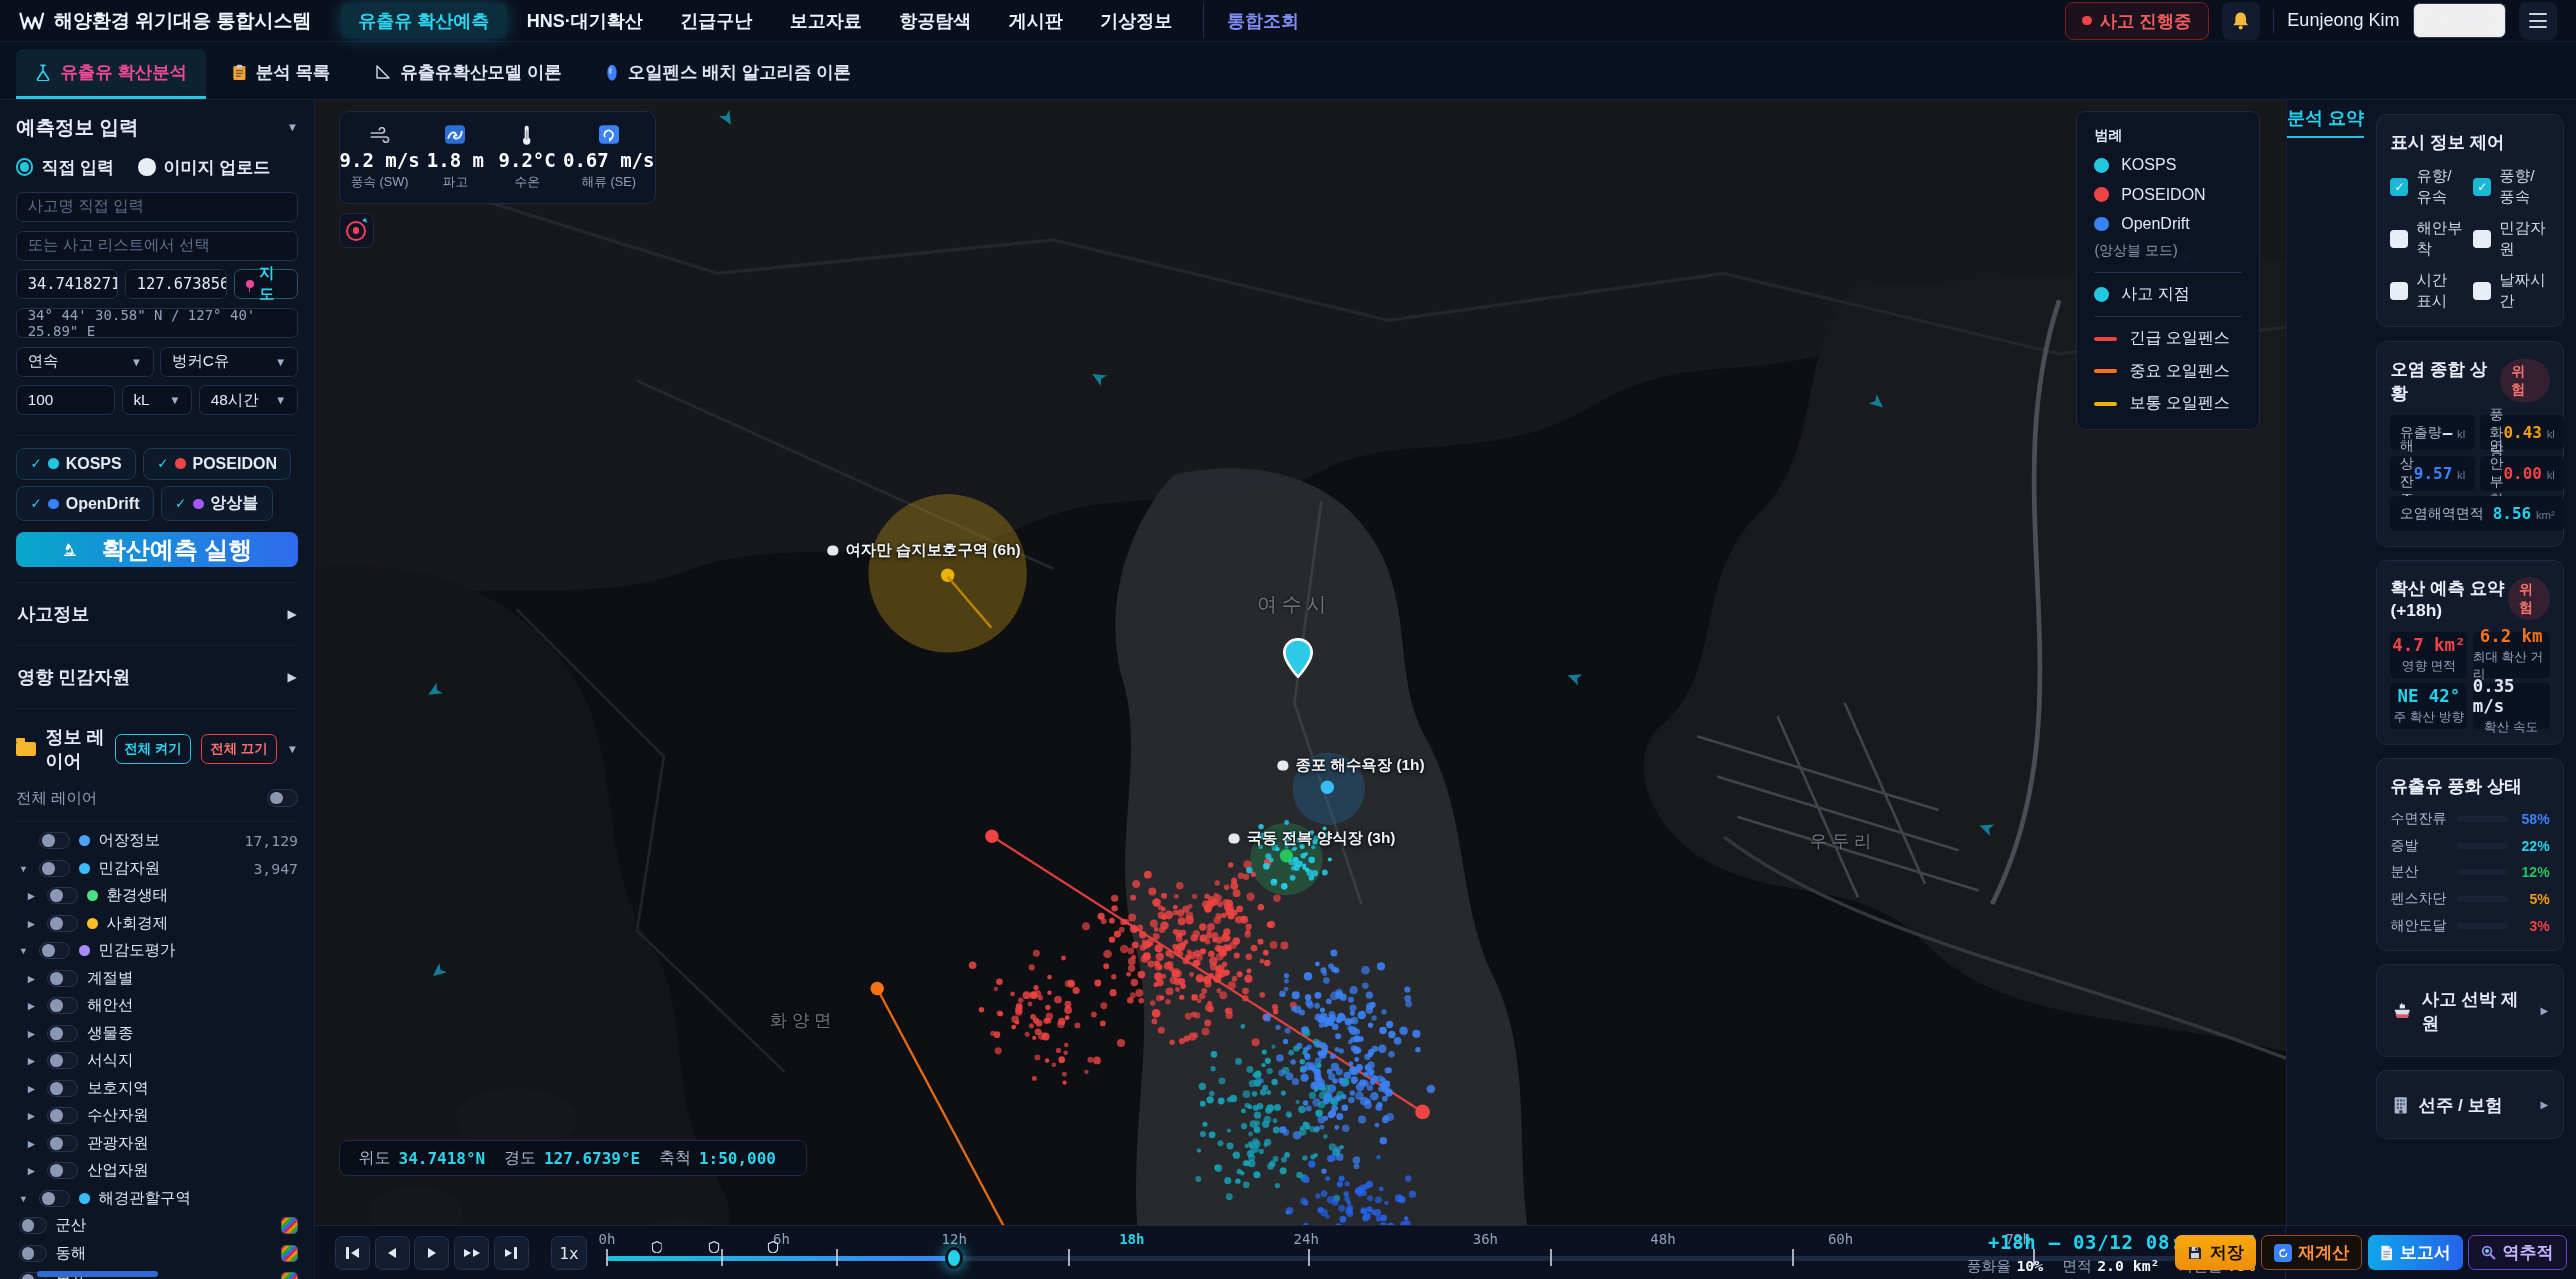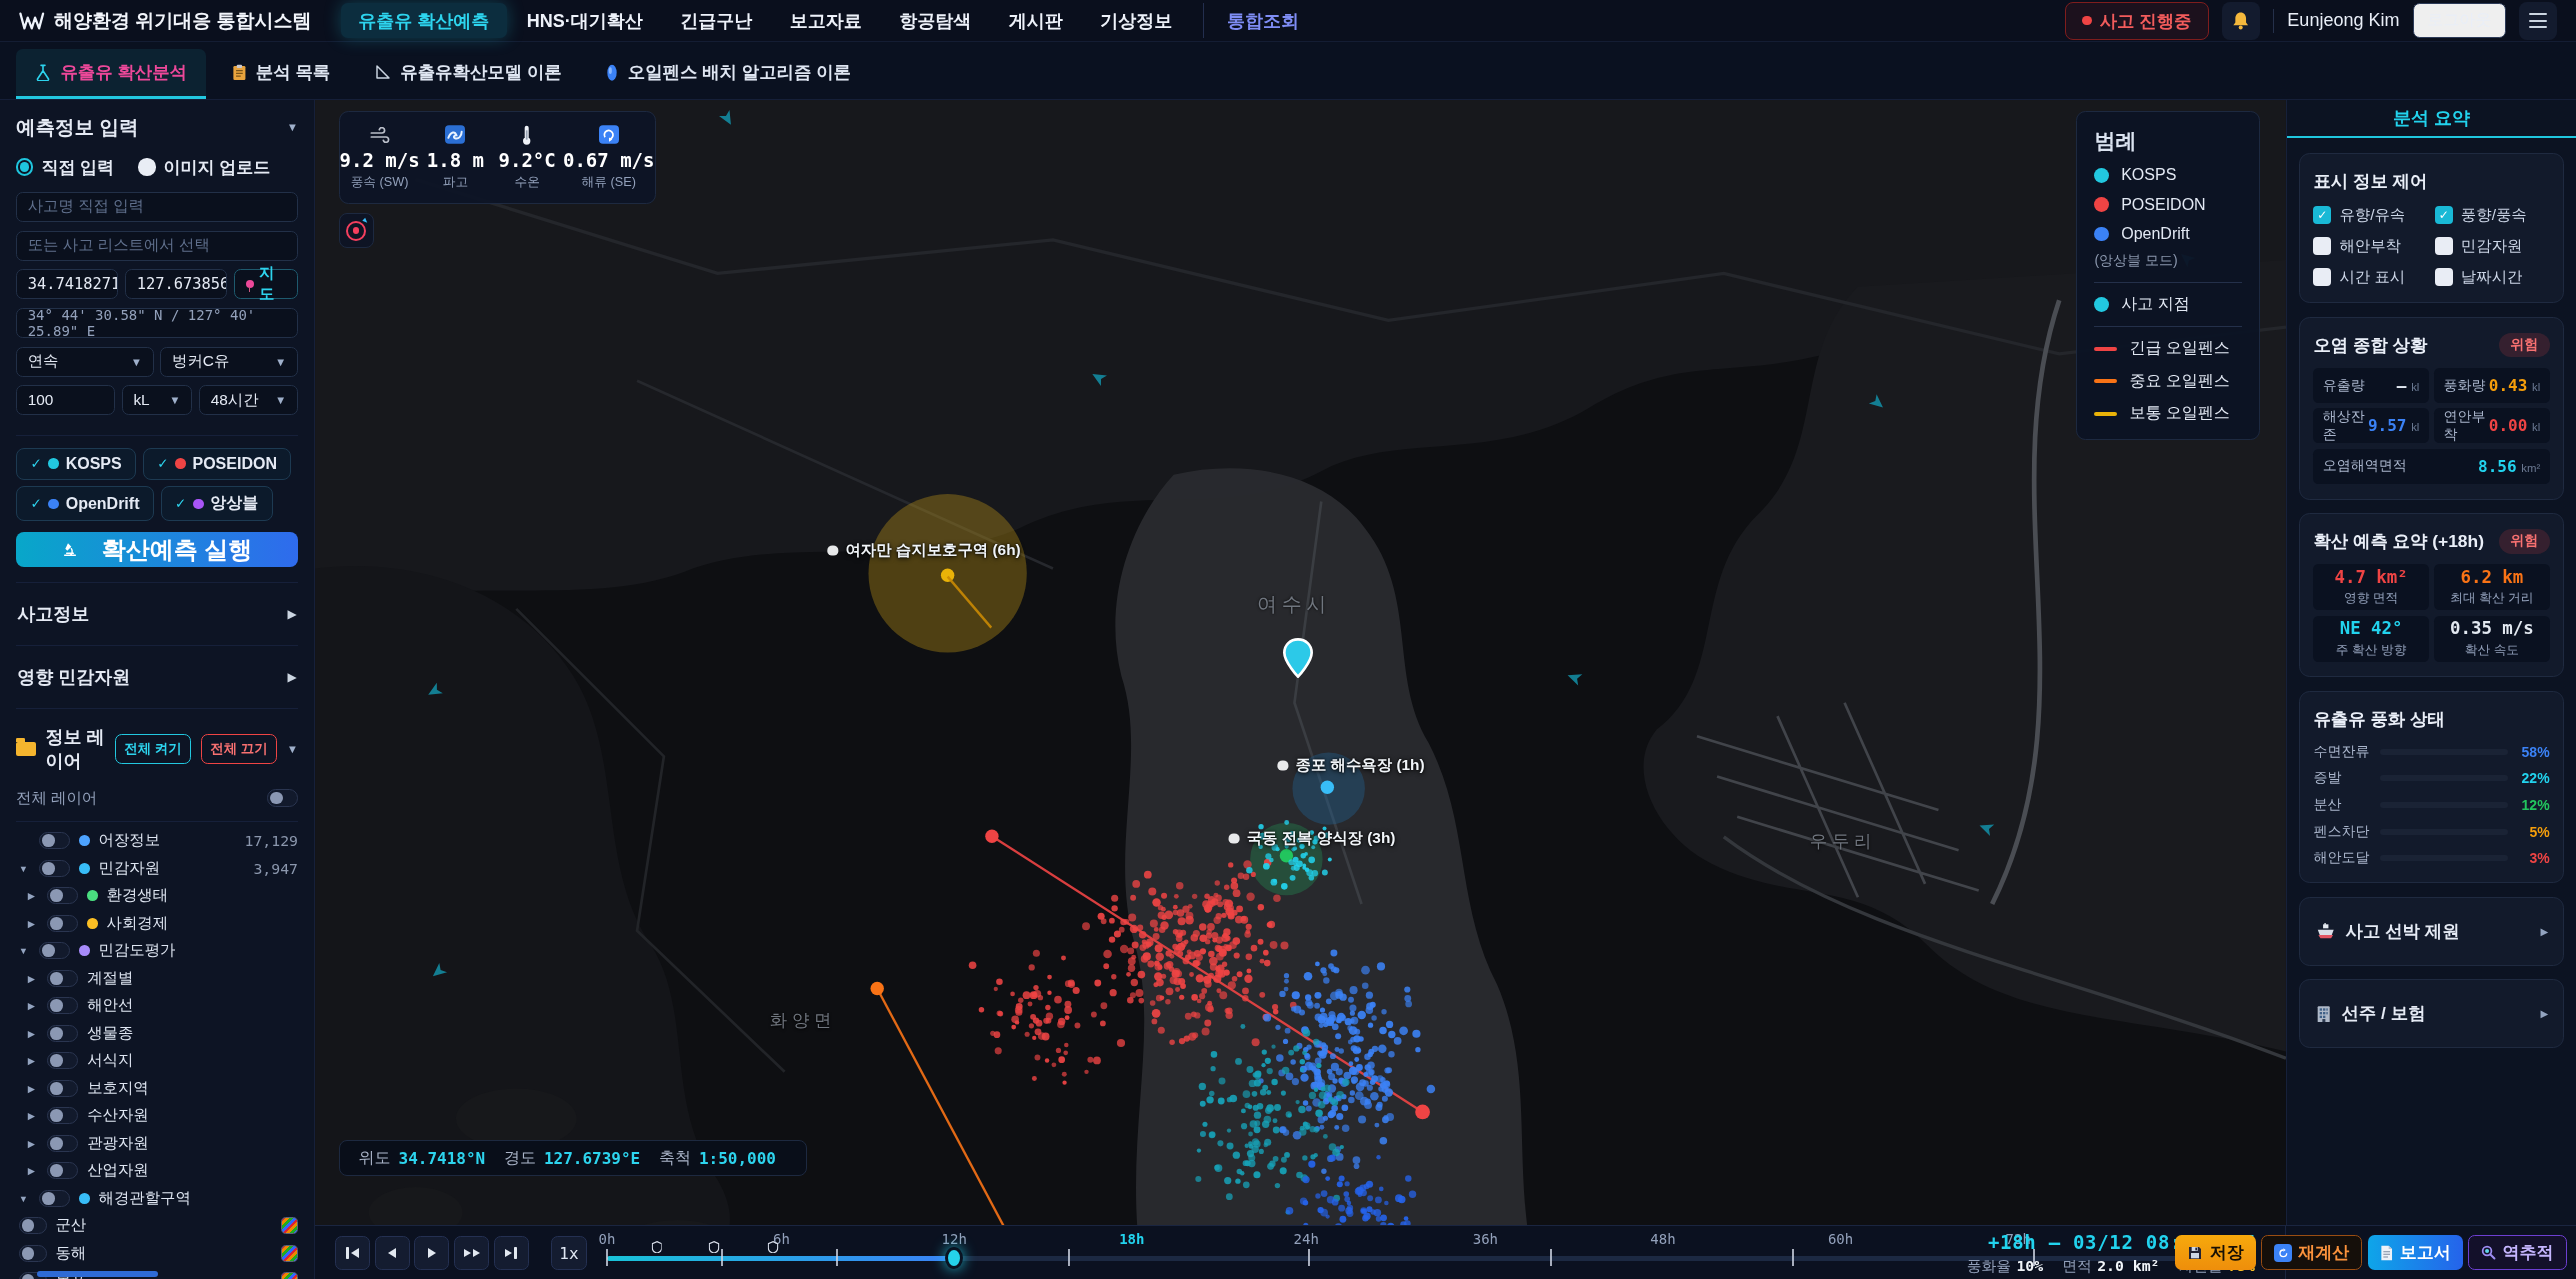--- a/index.html
+++ b/index.html
@@ -82,36 +82,36 @@
 .weather{position:absolute;left:23.5px;top:12px;width:317px;height:93px;background:rgba(13,20,38,.93);border:0.7px solid #1d2940;border-radius:9.4px;display:flex;z-index:10}
 .w-item{flex:1;display:flex;flex-direction:column;align-items:center;justify-content:center;gap:3.4px}
 .w-icon{height:21.5px;display:grid;place-items:center}
 .w-val{font-family:"DejaVu Sans Mono",monospace;font-size:19px;font-weight:800;color:#fff;white-space:nowrap}
 .w-lab{font-size:12.7px;color:#93a1bb;white-space:nowrap}
 .target-btn{position:absolute;left:23.5px;top:114px;width:35px;height:35px;background:rgba(13,20,38,.9);border:0.7px solid #1d2940;border-radius:8px;display:grid;place-items:center;z-index:10}
 .tgt{width:20px;height:20px;border-radius:50%;border:2.7px solid #f43f5e;display:grid;place-items:center;position:relative}
 .tgt::after{content:"";width:6.7px;height:6.7px;border-radius:50%;background:#f43f5e}
 .tgt::before{content:"";position:absolute;right:-4px;top:-4px;width:0;height:0;border-left:5.4px solid #38bdf8;border-top:2.7px solid transparent;border-bottom:2.7px solid transparent;transform:rotate(45deg)}
 .legend{position:absolute;left:1761px;top:12px;width:184px;background:rgba(12,19,36,.95);border:0.7px solid #1d2940;border-radius:9.4px;padding:14.8px 17.4px;z-index:10}
-.lg-title{font-size:21px;font-weight:800;color:#dbe3f0}
+.lg-title{font-size:14px;font-weight:800;color:#dbe3f0}
 .lg-row{display:flex;align-items:center;gap:12px;margin-top:11.4px;font-size:16px;color:#e3e9f4}
 .lg-dot{width:14.8px;height:14.8px;border-radius:50%;flex:none}
 .lg-note{color:#8b97ad;font-size:14px;margin-top:9.4px}
 .lg-div{height:0.7px;background:#24304a;margin:11.4px 0}
 .lg-line{width:23px;height:4px;border-radius:2px;flex:none}
 .poi{position:absolute;transform:translate(-50%,-50%);display:flex;align-items:center;gap:6.7px;font-size:15.4px;font-weight:700;color:#f1f5f9;text-shadow:0 1.3px 5.4px #000,0 0 2px #000;z-index:8;white-space:nowrap}
 .poi-ic{width:11.4px;height:10px;background:#f3f4f6;border-radius:45% 45% 40% 40%;flex:none;opacity:.95}
 .city{position:absolute;transform:translate(-50%,-50%);color:#70767f;letter-spacing:4.7px;z-index:6;text-shadow:0 0.7px 2.7px #000;white-space:nowrap}
 .coords-bar{position:absolute;left:23.5px;top:1041px;height:36px;background:rgba(9,14,26,.93);border:0.7px solid #1d2940;border-radius:8px;display:flex;align-items:center;gap:8px;padding:0 19px;font-size:16px;z-index:10;white-space:nowrap}
 .coords-bar .cl{color:#aab4c8}
 .coords-bar .cv{color:#2dd4ee;font-family:"DejaVu Sans Mono",monospace;font-weight:800;margin-right:10.7px}
 .map-pin{position:absolute;left:983px;top:581px;transform:translate(-50%,-100%);z-index:9}
 
 
-.rightpanel{position:absolute;top:99px;right:0;bottom:54px;width:290px;background:#0c1322;border-left:0.7px solid #16203a;z-index:30;display:flex;flex-direction:column}
+.rightpanel{position:absolute;top:99px;right:0;bottom:54px;width:290px;background:#0c1322;border-left:0.7px solid #16203a;z-index:30;display:flex;flex-direction:row}
 .rp-header{height:39px;display:grid;place-items:center;font-size:18px;font-weight:800;color:#22d3ee;border-bottom:2px solid #1fc6de;flex:none}
 .rp-body{padding:14.8px 12px;display:flex;flex-direction:column;gap:13.4px;overflow:hidden}
 .card{background:#121a2b;border:0.7px solid #1f2a40;border-radius:10.7px;padding:14.8px 13.4px}
 .card-head{display:flex;justify-content:space-between;align-items:center}
 .card-title{font-size:17.4px;font-weight:800;color:#eaeff8}
 .badge{background:rgba(239,68,68,.16);color:#f87171;font-size:14px;font-weight:800;padding:3.4px 11.4px;border-radius:670px}
 .cb-grid{display:grid;grid-template-columns:1fr 1fr;gap:10px 6.7px;margin-top:12px;font-size:15.4px;color:#cdd7e8}
 .cb-item{display:flex;align-items:center;gap:8px}
 .cbx{width:18px;height:18px;border-radius:4px;background:#e9edf5;display:grid;place-items:center;font-size:12px;font-weight:900;color:transparent;flex:none}
 .cbx.on{background:#19b9d6;color:#fff}

